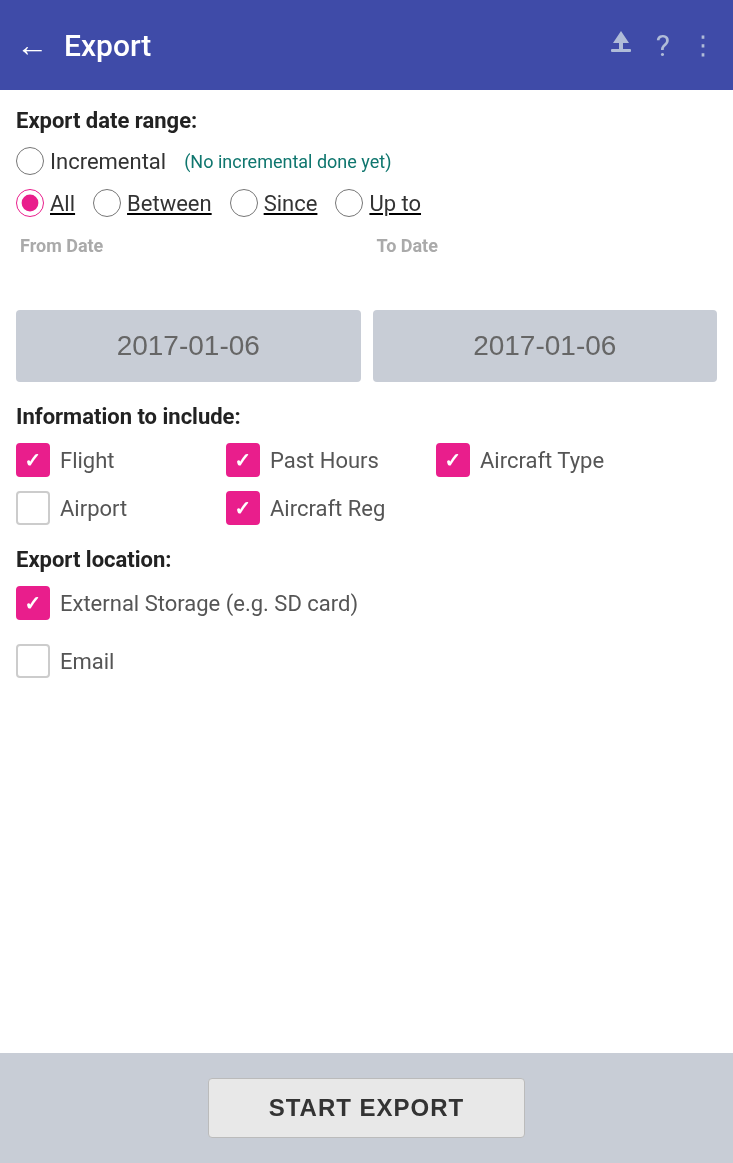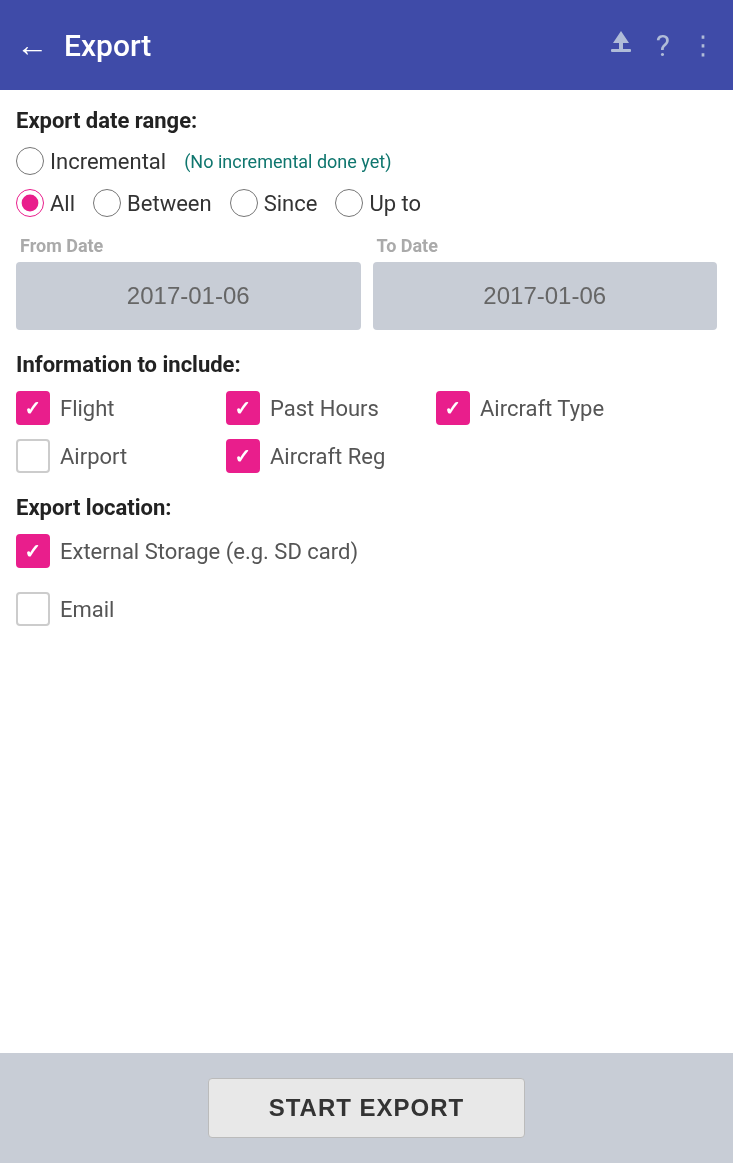--- a/index.html
+++ b/index.html
@@ -88,20 +88,21 @@
       font-size: 18px;
       color: #0f766e;
       margin-left: 10px;
     }
     .radio-group-all {
       display: flex;
       align-items: flex-start;
       gap: 18px;
       margin-bottom: 18px;
       flex-wrap: wrap;
+      text-decoration: underline;
     }
 
     
     .date-section {
       display: flex;
       gap: 12px;
       margin-bottom: 22px;
     }
     .date-col {
       flex: 1;
@@ -113,24 +114,25 @@
       font-size: 18px;
       color: #aaa;
       padding-left: 4px;
       font-weight: bold;
     }
     .date-button {
       background: #c8cdd6;
       border: none;
       border-radius: 4px;
       padding: 20px 10px;
-      font-size: 24px;
+      font-size: 28px;
       color: #666;
       cursor: pointer;
       text-align: center;
+      margin-top: 48px;
     }
 
     
     .checkbox-section {
       margin-bottom: 22px;
     }
     .checkbox-grid {
       display: flex;
       flex-wrap: wrap;
       gap: 14px 30px;

